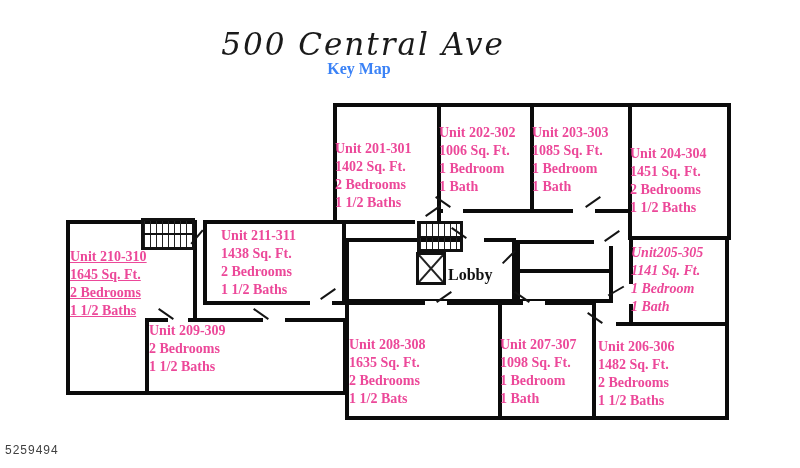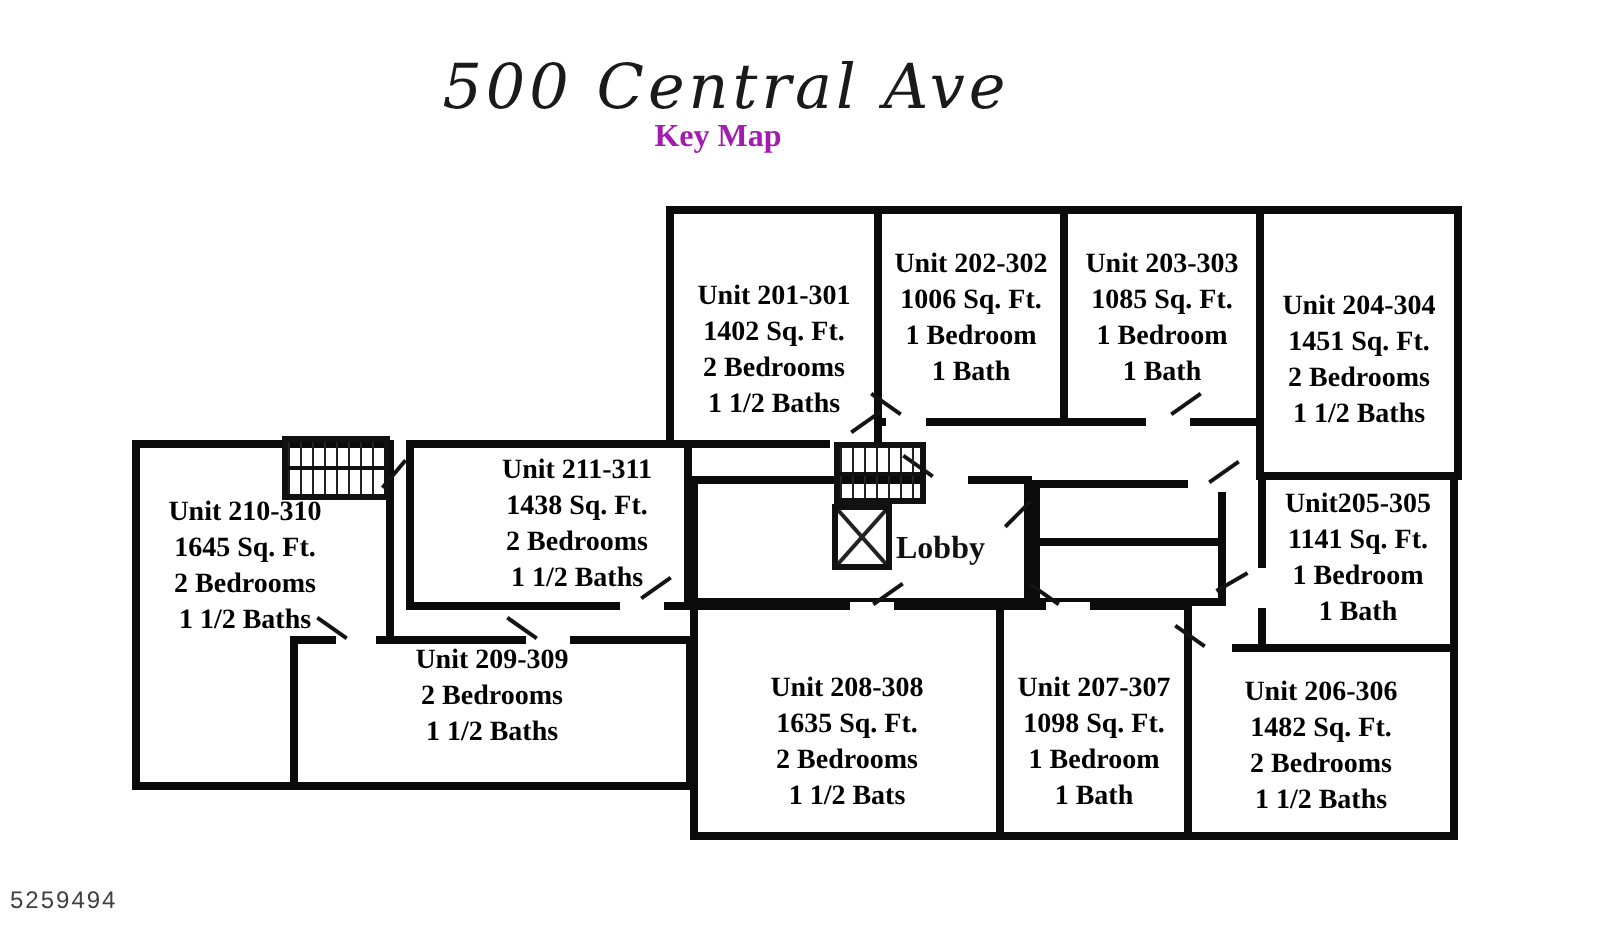--- a/index.html
+++ b/index.html
@@ -1,50 +1,50 @@
 <!DOCTYPE html>
 <html><head>
 <meta charset="utf-8">
 <style>
   html,body{margin:0;padding:0;background:#fff;}
   .stage{position:relative;width:800px;height:468px;background:#ffffff;overflow:hidden;
          font-family:"Liberation Serif",serif;color:#111;}
   .title{position:absolute;left:0;top:26px;width:726px;text-align:center;
          font-family:"DejaVu Serif",serif;font-style:italic;font-size:31px;letter-spacing:2px;color:#1a1a1a;}
   .subtitle{position:absolute;left:0;top:60px;width:718px;text-align:center;
-            font-weight:bold;font-size:16px;color:#a21caf;}
+            font-weight:bold;font-size:16px;color:#3b82f6;}
   .room{position:absolute;border:4px solid #0b0b0b;background:#fff;box-sizing:border-box;}
   
   .r201{left:333px;top:103px;width:108px;height:121px;}
   .r202{left:437px;top:103px;width:97px;height:110px;}
   .r203{left:530px;top:103px;width:102px;height:110px;}
   .r204{left:628px;top:103px;width:103px;height:137px;}
   .r210{left:66px;top:220px;width:131px;height:175px;}
   .r211{left:203px;top:220px;width:143px;height:85px;}
   .lobby{left:345px;top:238px;width:171px;height:65px;}
   .corrA{left:516px;top:240px;width:97px;height:33px;}
   .corrB{left:516px;top:269px;width:97px;height:34px;}
   .r205{left:629px;top:236px;width:100px;height:90px;}
   .r209{left:145px;top:318px;width:202px;height:77px;}
   .r208{left:345px;top:301px;width:157px;height:119px;}
   .r207{left:498px;top:301px;width:98px;height:119px;}
   .r206{left:592px;top:322px;width:137px;height:98px;}
   
-  .label{position:absolute;text-align:center;font-weight:bold;font-size:14px;line-height:18px;color:#000000;z-index:6;}
+  .label{position:absolute;font-weight:bold;font-size:14px;line-height:18px;color:#ec4899;z-index:6;}
   .label span{display:block;white-space:nowrap;}
   .u201{left:335px;top:140px;width:104px;}
   .u202{left:439px;top:124px;width:93px;}
   .u203{left:532px;top:124px;width:98px;}
   .u204{left:630px;top:145px;width:99px;}
-  .u205{left:631px;top:244px;width:96px;}
+  .u205{left:631px;top:244px;width:96px;font-style:italic;}
   .u206{left:598px;top:338px;width:125px;}
   .u207{left:500px;top:336px;width:94px;}
   .u208{left:349px;top:336px;width:149px;}
   .u209{left:149px;top:322px;width:194px;}
-  .u210{left:70px;top:248px;width:105px;}
+  .u210{left:70px;top:248px;width:105px;text-decoration:underline;}
   .u211{left:221px;top:227px;width:135px;}
   .lobbyLabel{position:absolute;left:448px;top:266px;width:62px;text-align:left;
               font-weight:bold;font-size:16px;z-index:7;}
   
   .stairs{position:absolute;border:3px solid #111;background:
           repeating-linear-gradient(90deg,#222 0 1px,transparent 1px 6px);
           box-sizing:border-box;z-index:8;}
   .stairs::after{content:"";position:absolute;left:0;right:0;top:50%;height:2px;margin-top:-1px;background:#111;}
   .s1{left:141px;top:218px;width:54px;height:32px;}
   .s2{left:417px;top:221px;width:46px;height:31px;}

